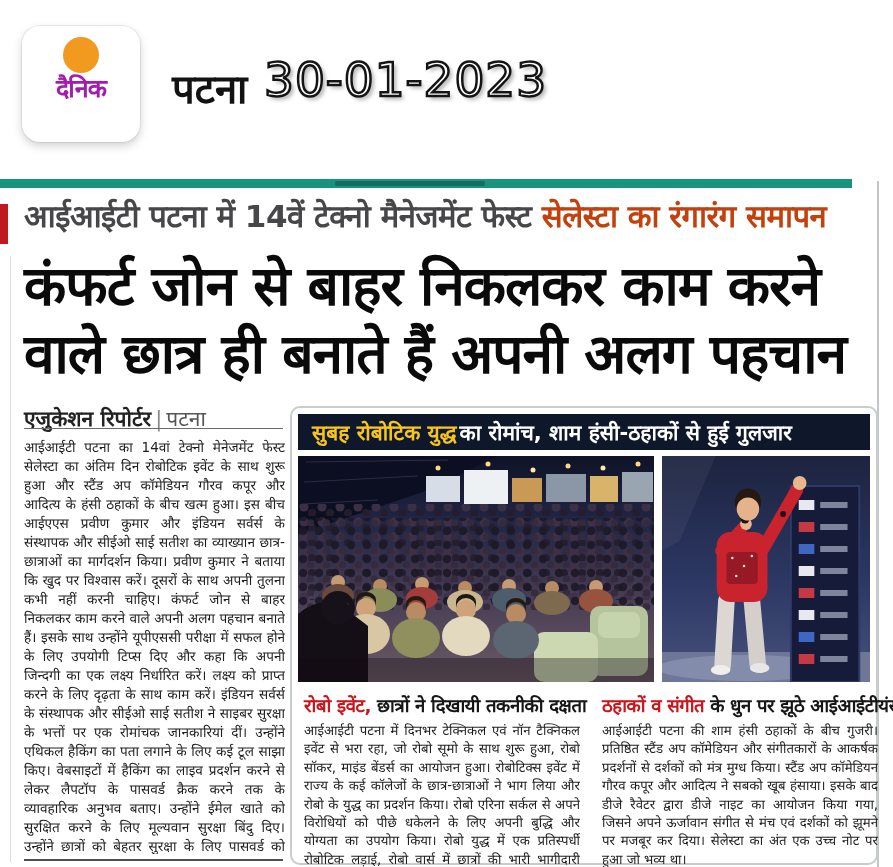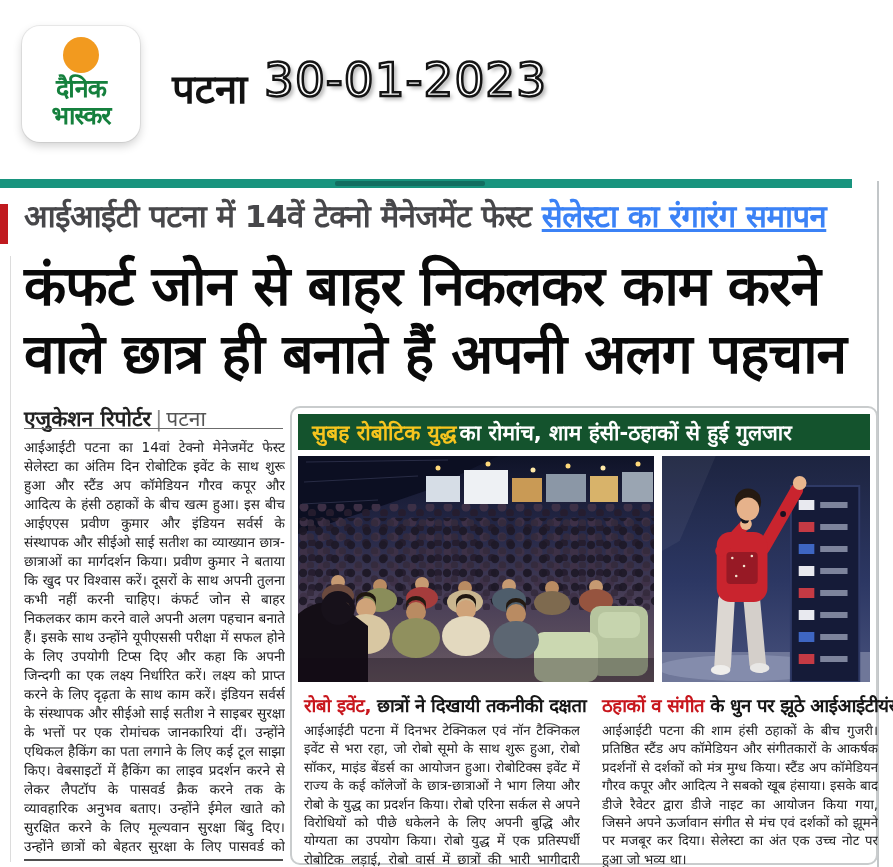--- a/index.html
+++ b/index.html
@@ -4,52 +4,52 @@
 <style>
   * { margin:0; padding:0; box-sizing:border-box; }
   body { background:#ffffff; font-family:"DejaVu Sans", sans-serif; }
   .page { position:relative; width:893px; height:867px; background:#ffffff; overflow:hidden; }
 
   
   .logo-card { position:absolute; left:22px; top:26px; width:118px; height:116px;
     background:#ffffff; border-radius:18px; box-shadow:0 4px 10px rgba(0,0,0,.18), 0 0 0 1px #eee;
     text-align:center; }
   .logo-dot { width:36px; height:36px; background:#f29a1f; border-radius:50%; margin:11px auto 2px; }
-  .logo-text { font-weight:800; font-size:25px; line-height:27px; color:#15803d; letter-spacing:-1px;font-family:Liberation Serif, serif; }
+  .logo-text { font-weight:800; font-size:25px; line-height:27px; color:#a21caf; letter-spacing:-1px;font-family:Liberation Serif, serif; }
   .city { position:absolute; left:172px; top:60px; font-size:40px; font-weight:800; color:#121212; }
   .issue-date { position:absolute; left:264px; top:52px; font-size:47px; font-weight:400;
     color:#ffffff; -webkit-text-stroke:2.5px #141414; text-shadow:3px 3px 4px rgba(0,0,0,.35);
     letter-spacing:1px; }
 
   
   .teal-bar { position:absolute; left:0; top:179px; width:852px; height:9px; background:#18947e; }
   .teal-smudge { position:absolute; left:335px; top:181px; width:150px; height:5px; background:rgba(10,40,40,.35); border-radius:2px; }
   .right-edge-line { position:absolute; left:877px; top:181px; width:2px; height:686px; background:#c2c6c8; }
   .left-edge-line { position:absolute; left:10px; top:256px; width:1px; height:606px; background:#dcdcdc; }
   .red-tick { position:absolute; left:0; top:204px; width:8px; height:40px; background:#c01a1f; }
 
   
   .kicker { position:absolute; left:24px; top:194px; font-size:31px; font-weight:700; color:#47474a; letter-spacing:-0.5px; white-space:nowrap; }
-  .kicker .accent { color:#3b82f6;text-decoration:underline; }
+  .kicker .accent { color:#c2410c; }
   .main-headline { position:absolute; left:24px; top:252px; width:860px; font-size:55px; line-height:68px; font-weight:800; color:#0a0a0a; letter-spacing:-1px; }
 
   
   .byline { position:absolute; left:24px; top:404px; font-size:21px; color:#222; }
   .byline .author { font-weight:700; }
   .byline .sep { color:#8a8a8a; padding:0 4px; }
   .byline .city-name { color:#555; }
   .byline-rule { position:absolute; left:24px; top:428px; width:259px; height:1px; background:#6b6b6b; }
   .lead-body { position:absolute; left:24px; top:438px; width:261px; height:416px; overflow:hidden;
     font-size:13.6px; line-height:19px; text-align:justify; color:#1d1d1f; }
   .left-col-rule { position:absolute; left:24px; top:859px; width:259px; height:2px; background:#4f4f4f; }
 
   
   .photo-frame { position:absolute; left:290px; top:406px; width:588px; height:459px;
     border:2px solid #c9cccd; border-radius:10px; background:#fff; }
-  .caption-bar { margin:6px 6px 0 6px; height:36px; background:#14532d; display:flex; align-items:center;
+  .caption-bar { margin:6px 6px 0 6px; height:36px; background:#0f172a; display:flex; align-items:center;
     padding-left:14px; font-size:21px; font-weight:700; white-space:nowrap; overflow:hidden; }
   .caption-bar .hl { color:#f7c51e; }
   .caption-bar .rest { color:#ffffff; margin-left:3px; }
   .photos-row { margin:6px 6px 0 6px; display:flex; gap:8px; height:226px; }
   .photo { height:226px; overflow:hidden; background:#1a2038; }
   .photo svg { display:block; width:100%; height:100%; }
   .photo-left { width:356px; }
   .photo-right { flex:1; }
 
   .subs-row { display:flex; gap:22px; margin:10px 10px 0 12px; }
@@ -59,21 +59,20 @@
   .sub-body { margin-top:5px; font-size:13.2px; line-height:18.4px; text-align:justify; color:#1d1d1f; height:150px; overflow:hidden; }
 </style>
 </head>
 <body>
 
 <div class="page">
 
   <div class="logo-card">
     <div class="logo-dot"></div>
     <div class="logo-text">दैनिक</div>
-    <div class="logo-text">भास्कर</div>
   </div>
   <div class="city">पटना</div>
   <div class="issue-date">30-01-2023</div>
 
   <div class="teal-bar"></div>
   <div class="teal-smudge"></div>
   <div class="right-edge-line"></div>
   <div class="left-edge-line"></div>
   <div class="red-tick"></div>
 

